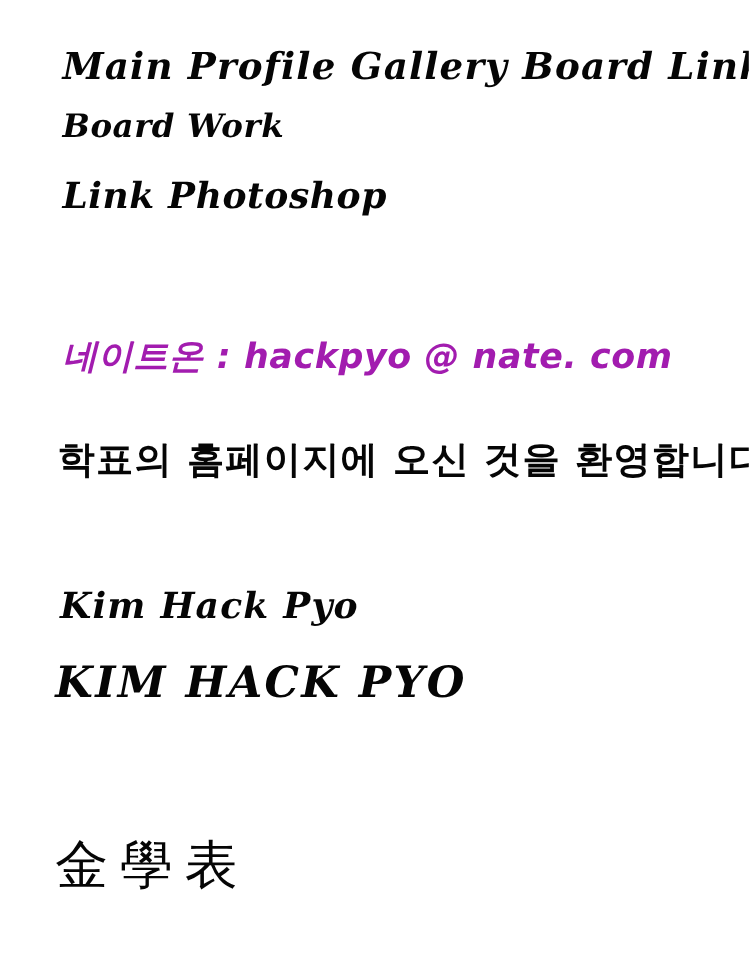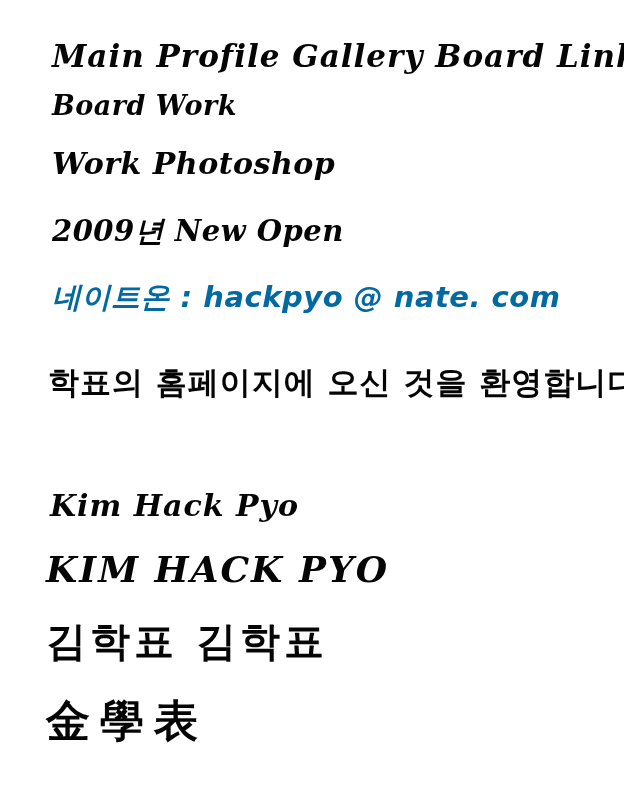--- a/index.html
+++ b/index.html
@@ -40,21 +40,21 @@
     font-weight: 700;
     font-style: italic;
   }
   .hangul {
     font-family: "DejaVu Sans", sans-serif;
     font-weight: 700;
     font-style: normal;
   }
   .hanja {
     font-family: "DejaVu Serif", serif;
-    font-weight: 700;
+    font-weight: 400;
     font-style: normal;
     letter-spacing: 10px;
   }
 
   
   #l-nav      { left: 52px;  top: 38px;  font-size: 31px; letter-spacing: 1px; }
   #l-photo    { left: 52px;  top: 90px;  font-size: 27px; }
   #l-flash    { left: 52px;  top: 146px; font-size: 30px; }
   #l-year     { left: 52px;  top: 212px; font-size: 29px; }
   #l-email    { left: 52px;  top: 278px; font-size: 29px; }
@@ -67,30 +67,28 @@
 </style>
 </head>
 <body style="background: rgb(255, 255, 255);">
 
 <div id="sheet">
 
   <div class="line brush" id="l-nav" style="color: rgb(5, 5, 5);">Main  Profile Gallery Board Link</div>
 
   <div class="line brush" id="l-photo" style="color: rgb(5, 5, 5);">Board Work</div>
 
-  <div class="line brush" id="l-flash" style="color: rgb(5, 5, 5);">Work Photoshop</div>
+  <div class="line brush" id="l-flash" style="color: rgb(5, 5, 5);">Link Photoshop</div>
 
-  <div class="line brush" id="l-year" style="color: rgb(5, 5, 5);">2009년  New Open</div>
 
-  <div class="line hand" id="l-email" style="color: #0369a1;">네이트온 :  hackpyo @ nate. com</div>
+  <div class="line hand" id="l-email" style="color: #a21caf;">네이트온 :  hackpyo @ nate. com</div>
 
   <div class="line hangul" id="l-welcome" style="color: rgb(5, 5, 5);">학표의 홈페이지에 오신 것을 환영합니다.</div>
 
 
   <div class="line brush" id="l-kim2" style="color: rgb(5, 5, 5);">Kim Hack Pyo</div>
 
   <div class="line brush" id="l-kim3" style="color: rgb(5, 5, 5);">KIM HACK PYO</div>
 
-  <div class="line hangul" id="l-kor" style="color: rgb(5, 5, 5);">김학표  김학표</div>
 
   <div class="line hanja" id="l-hanja" style="color: rgb(5, 5, 5);">金學表</div>
 
 </div>
 
 </body></html>

